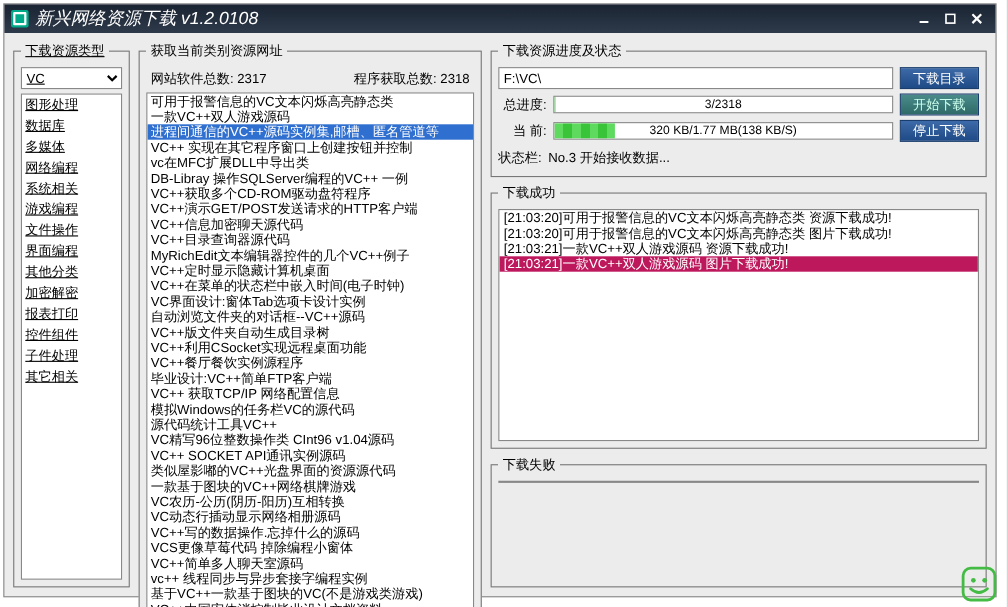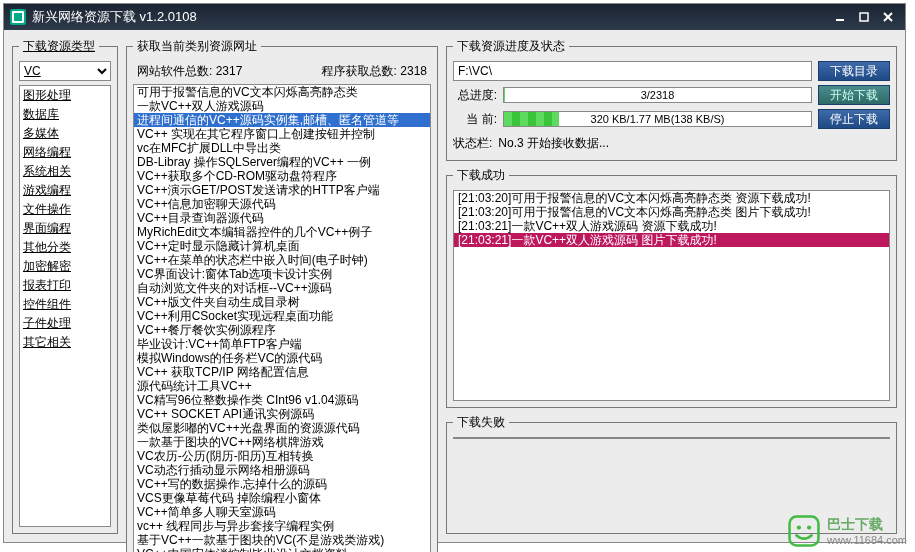--- a/index.html
+++ b/index.html
@@ -1,18 +1,18 @@
 <!DOCTYPE html>
 <html><head>
 <meta charset="utf-8">
 <style>
 * { margin: 0; padding: 0; box-sizing: border-box; }
 body { font-family: "SimSun", "Microsoft YaHei", sans-serif; font-size: 12px; background: #fff; width: 915px; height: 552px; position: relative; }
 .window { position: absolute; top: 3px; left: 3px; width: 903px; height: 540px; background: #ececec; border: 1px solid #888; }
-.titlebar { height: 26px; background: linear-gradient(#1a2433, #2e3a4a); color: #fff; display: flex; align-items: center; padding: 0 6px; font-size: 13px; }
+.titlebar { height: 26px; background: linear-gradient(#1a2433, #2e3a4a); color: #fff; display: flex; align-items: center; padding: 0 6px; font-size: 16px; font-style: italic; }
 .titlebar .icon { width: 16px; height: 16px; background: #0a8; border-radius: 2px; margin-right: 6px; position: relative; }
 .titlebar .icon::after { content: ""; position: absolute; top: 2px; left: 2px; right: 2px; bottom: 2px; border: 2px solid #fff; border-radius: 1px; }
 .titlebar .title { flex: 1; }
 .titlebar .wbtns { display: flex; gap: 2px; }
 .titlebar .wbtn { width: 22px; height: 18px; display: flex; align-items: center; justify-content: center; cursor: pointer; }
 .titlebar .wbtn svg { width: 10px; height: 10px; }
 .client { padding: 8px; display: flex; gap: 8px; height: calc(100% - 26px); }
 fieldset { border: 1px solid #777; padding: 6px; background: #ececec; }
 legend { font-size: 12px; padding: 0 4px; color: #000; }
 .col1 { width: 106px; display: flex; flex-direction: column; text-decoration: underline; }
@@ -123,22 +123,22 @@
             <div>VC++目录查询器源代码</div>
             <div>MyRichEdit文本编辑器控件的几个VC++例子</div>
             <div>VC++定时显示隐藏计算机桌面</div>
             <div>VC++在菜单的状态栏中嵌入时间(电子时钟)</div>
             <div>VC界面设计:窗体Tab选项卡设计实例</div>
             <div>自动浏览文件夹的对话框--VC++源码</div>
             <div>VC++版文件夹自动生成目录树</div>
             <div>VC++利用CSocket实现远程桌面功能</div>
             <div>VC++餐厅餐饮实例源程序</div>
             <div>毕业设计:VC++简单FTP客户端</div>
+            <div>VC++ 获取TCP/IP 网络配置信息</div>
             <div>模拟Windows的任务栏VC的源代码</div>
-            <div>VC++ 获取TCP/IP 网络配置信息</div>
             <div>源代码统计工具VC++</div>
             <div>VC精写96位整数操作类 CInt96 v1.04源码</div>
             <div>VC++ SOCKET API通讯实例源码</div>
             <div>类似屋影嘟的VC++光盘界面的资源源代码</div>
             <div>一款基于图块的VC++网络棋牌游戏</div>
             <div>VC农历-公历(阴历-阳历)互相转换</div>
             <div>VC动态行插动显示网络相册源码</div>
             <div>VC++写的数据操作.忘掉什么的源码</div>
             <div>VCS更像草莓代码 掉除编程小窗体</div>
             <div>VC++简单多人聊天室源码</div>
@@ -197,17 +197,13 @@
   </div>
 </div>
 
 <div class="watermark">
   <svg class="smile" viewBox="0 0 40 40">
     <rect x="3" y="3" width="34" height="34" rx="8" fill="none" stroke="#4b4" stroke-width="3"></rect>
     <circle cx="14" cy="16" r="2.5" fill="#4b4"></circle>
     <circle cx="26" cy="16" r="2.5" fill="#4b4"></circle>
     <path d="M11 25 Q20 33 29 25" fill="none" stroke="#4b4" stroke-width="3" stroke-linecap="round"></path>
   </svg>
-  <div>
-    <span class="text">巴士下载</span>
-    <span class="url">www.11684.com</span>
-  </div>
 </div>
 
 </body></html>

